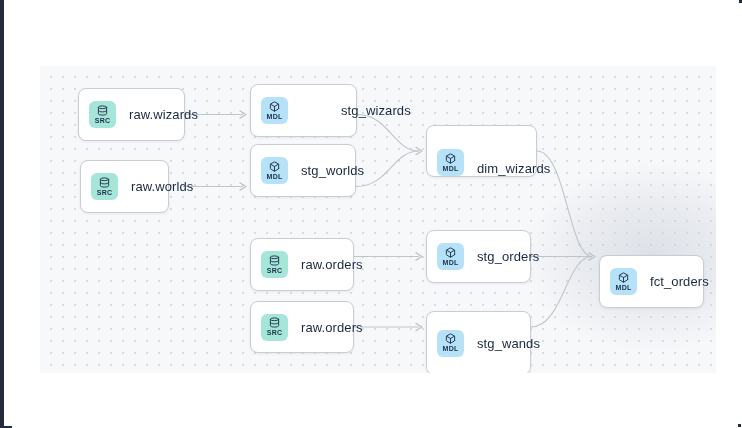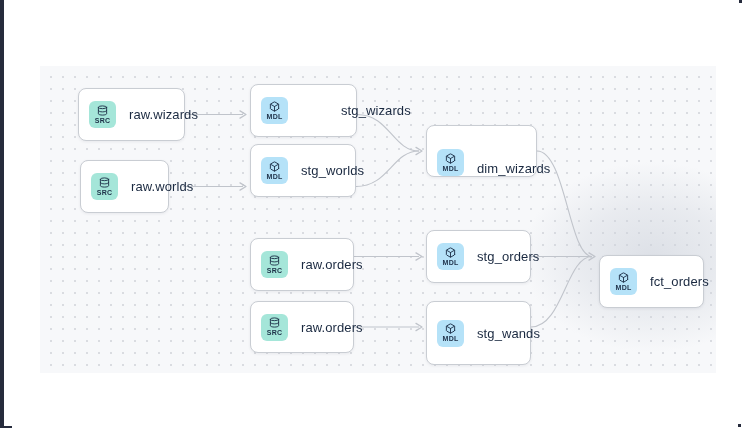--- a/index.html
+++ b/index.html
@@ -181,21 +181,21 @@
             <svg viewBox="0 0 24 24">
               <ellipse cx="12" cy="5" rx="9" ry="3"></ellipse>
               <path d="M3 5v14c0 1.66 4 3 9 3s9-1.34 9-3V5"></path>
               <path d="M3 12c0 1.66 4 3 9 3s9-1.34 9-3"></path>
             </svg>
           </span>
       <span class="badge-label">SRC</span>
     </span>
     <span class="node-label">raw.orders</span>
   </div>
-      <div class="node" style="left: 386px; top: 235px; width: 105px; height: 64px;">
+      <div class="node" style="left: 386px; top: 245px; width: 105px; height: 64px;">
     <span class="badge MDL">
       <span class="badge-icon">
             <svg viewBox="0 0 24 24">
               <path d="M21 16V8a2 2 0 0 0-1-1.73l-7-4a2 2 0 0 0-2 0l-7 4A2 2 0 0 0 3 8v8a2 2 0 0 0 1 1.73l7 4a2 2 0 0 0 2 0l7-4A2 2 0 0 0 21 16z"></path>
               <polyline points="3.27 6.96 12 12.01 20.73 6.96"></polyline>
               <line x1="12" y1="22.08" x2="12" y2="12"></line>
             </svg>
           </span>
       <span class="badge-label">MDL</span>
     </span>

